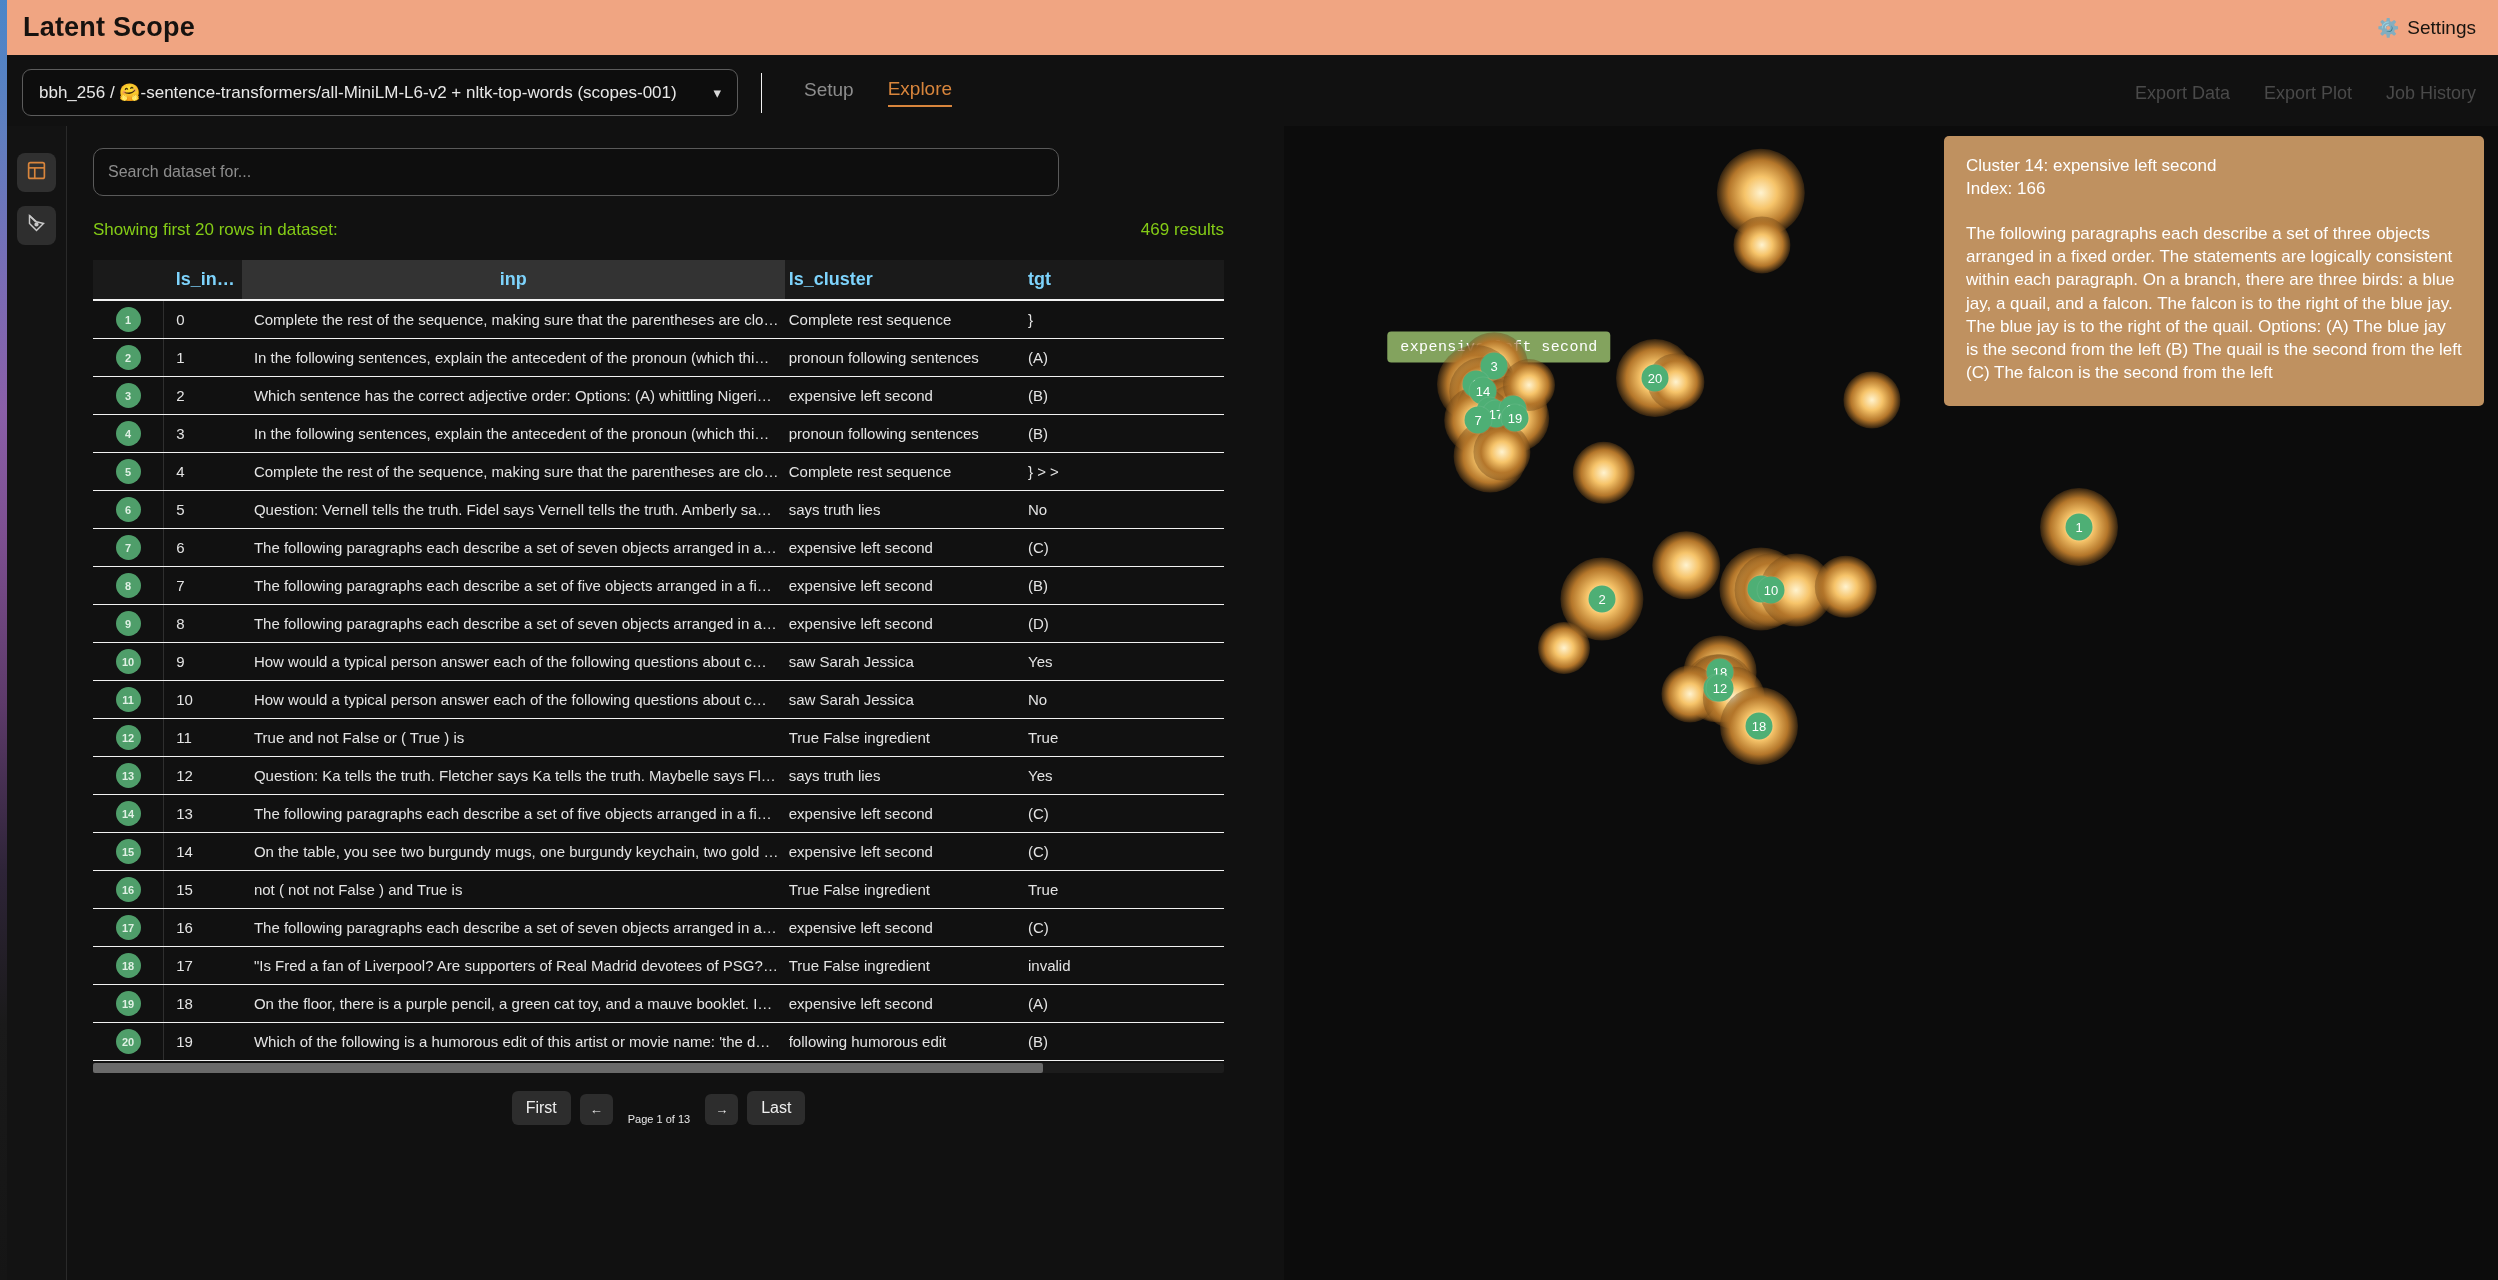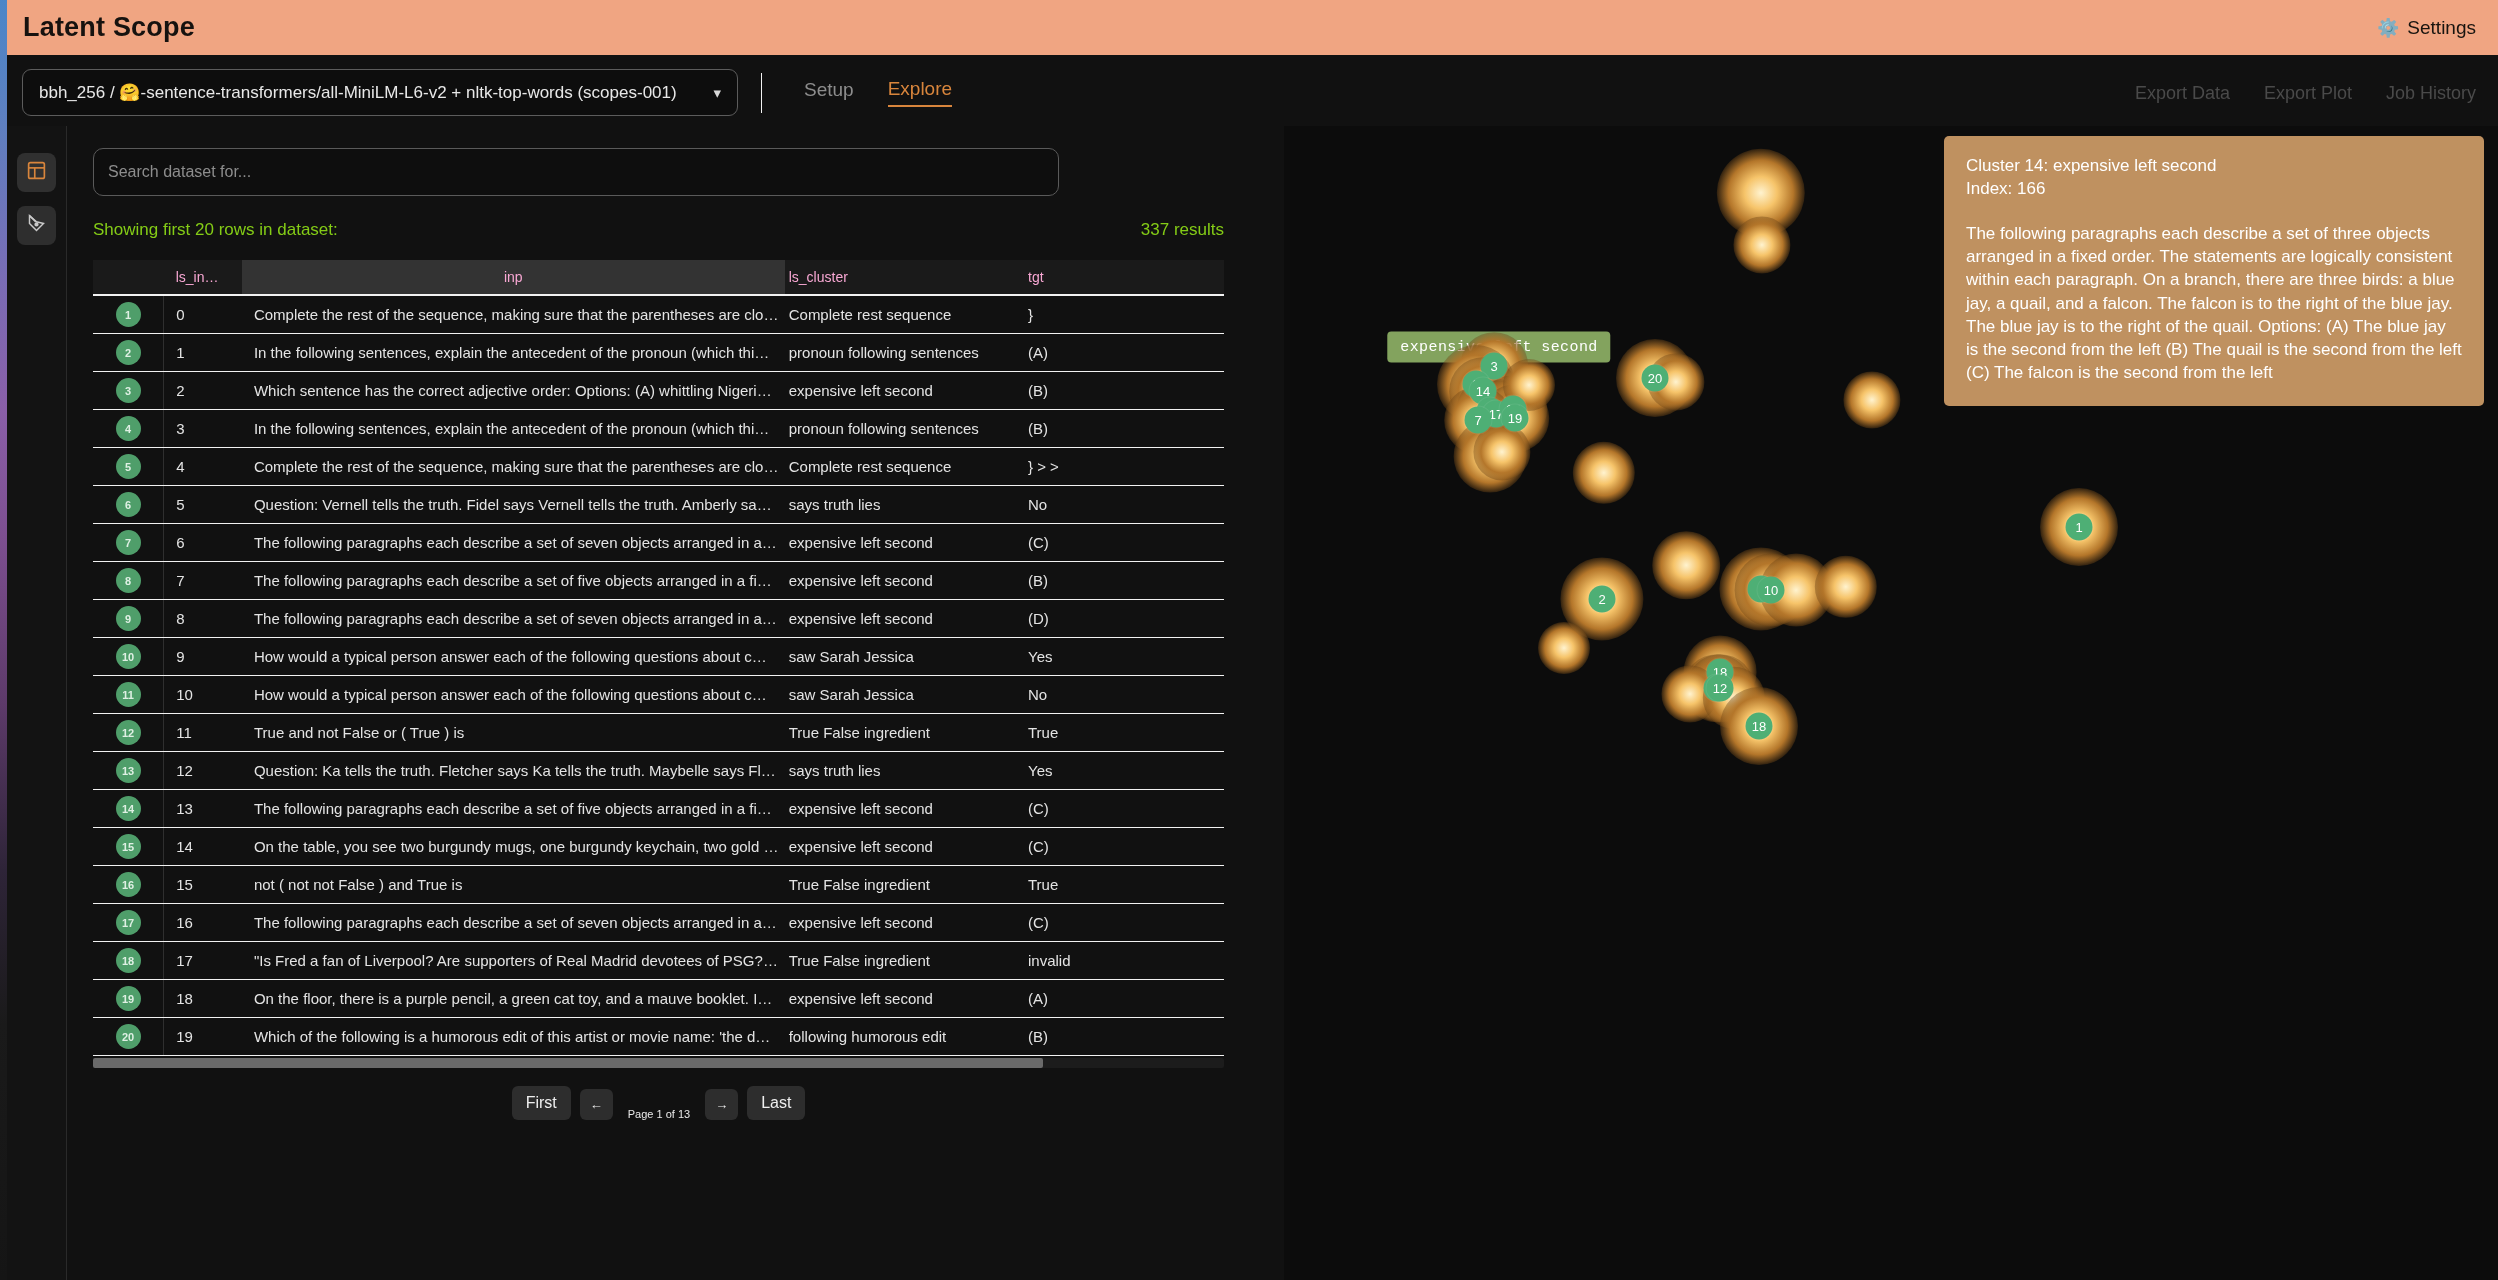--- a/index.html
+++ b/index.html
@@ -84,21 +84,21 @@
   .search-input::placeholder { color: #8d8d8d; }
   .rowinfo {
     display: flex; justify-content: space-between; align-items: baseline;
     width: 1131px; margin-top: 24px; color: #84cc16; font-size: 17px;
   }
 
   
   .tablewrap { width: 1131px; margin-top: 20px; }
   table.grid { width: 100%; border-collapse: collapse; table-layout: fixed; }
   table.grid th {
-    font-size: 14px; color: #f9a8d4; font-weight: 400; text-align: center;
+    font-size: 18px; color: #7dd3fc; font-weight: 700; text-align: center;
     padding: 9px 6px; background: #1a1a1a; border-bottom: 2px solid #f2f2f2;
   }
   table.grid th.col-badge { width: 56px; background: #1a1a1a; }
   table.grid th.col-idx   { width: 62px; text-align: left; padding-left: 12px; }
   table.grid th.col-inp   { width: 430px; background: #333333; }
   table.grid th.col-clus  { width: 188px; text-align: left; padding-left: 4px; }
   table.grid th.col-tgt   { width: 160px; text-align: left; padding-left: 6px; }
   table.grid td {
     font-size: 15px; color: #e4e4e4; padding: 9px 6px;
     border-bottom: 1px solid #f2f2f2; white-space: nowrap; overflow: hidden;
@@ -218,21 +218,21 @@
         </svg>
       </span>
     </div>
   </div>
 
   <div class="leftpanel">
     <input class="search-input" type="text" placeholder="Search dataset for..." style="">
 
     <div class="rowinfo">
       <span>Showing first 20 rows in dataset:</span>
-      <span>337 results</span>
+      <span>469 results</span>
     </div>
 
     <div class="tablewrap">
       <table class="grid">
         <thead>
           <tr>
             <th class="col-badge"></th>
             <th class="col-idx">ls_in…</th>
             <th class="col-inp">inp</th>
             <th class="col-clus">ls_cluster</th>

